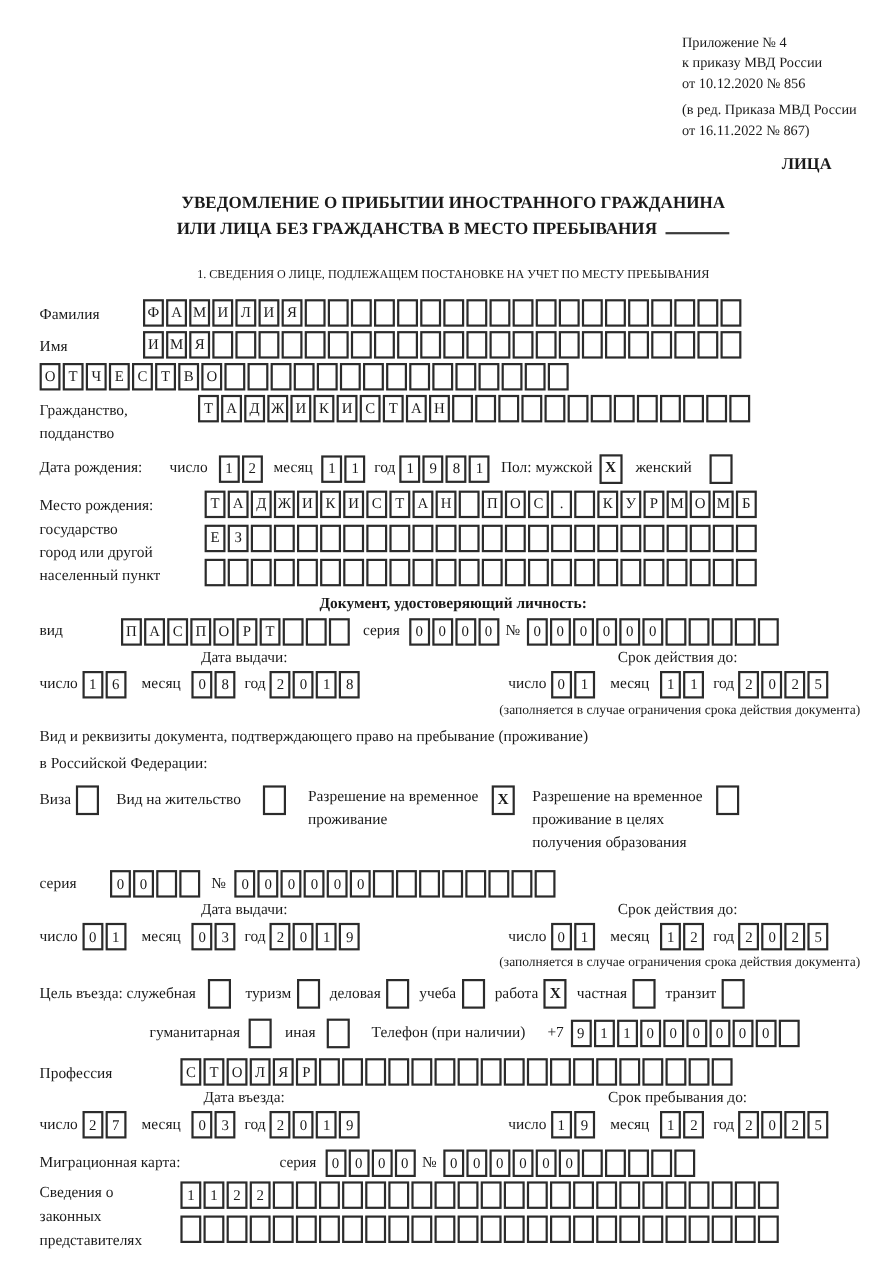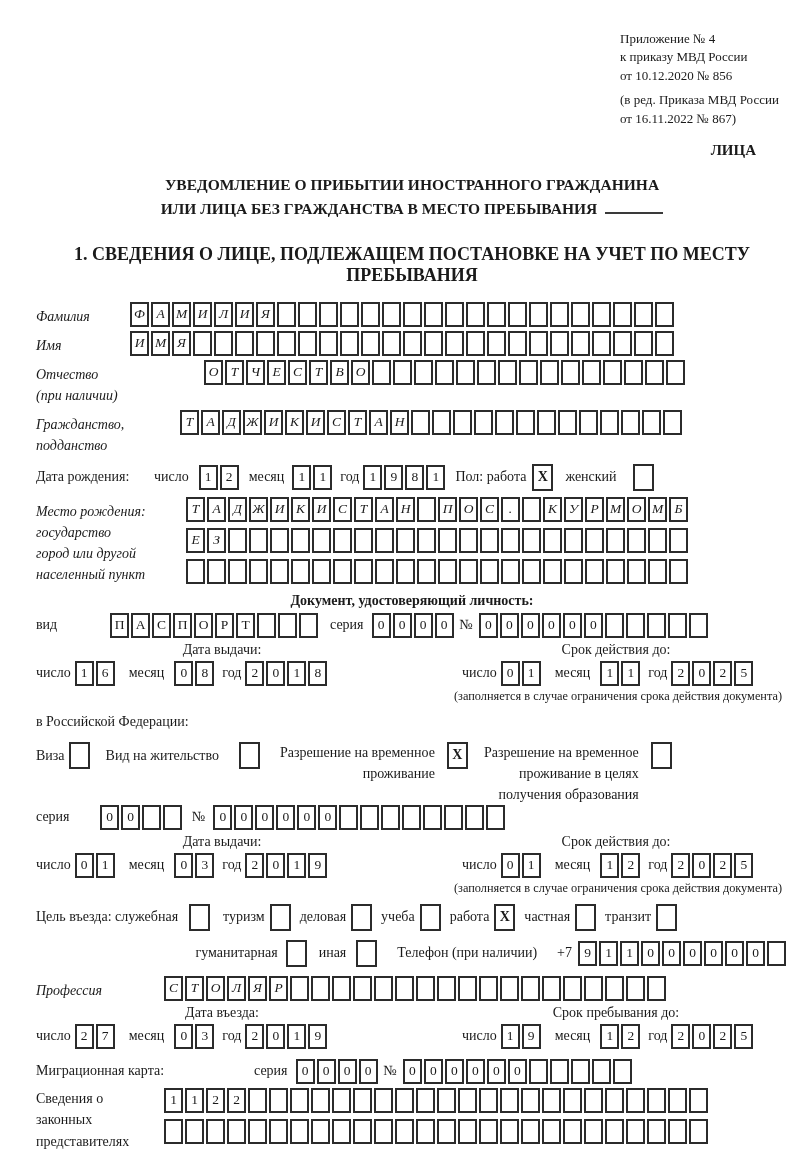--- a/index.html
+++ b/index.html
@@ -13,24 +13,24 @@
 
   
   .appendix { margin-left:584px; font-size:13px; line-height:1.42; }
   .appendix .grp2 { margin-top:6px; }
 
   .forma { text-align:right; padding-right:32px; font-weight:bold; font-size:15px; margin-top:14px; }
 
   .title { text-align:center; font-weight:bold; font-size:15.5px; line-height:1.5; margin-top:14px; }
   .title-underline { display:inline-block; width:58px; height:13px; border-bottom:2px solid #3a3a3a; margin-left:8px; }
 
-  .sec-title { text-align:center; font-weight:bold; font-size:18px; margin-top:24px; margin-bottom:16px; }
+  .sec-title { text-align:center; font-weight:normal; font-size:11px; margin-top:24px; margin-bottom:16px; }
 
   
-  .frow { display:flex; align-items:flex-start; margin-bottom:4px;font-style:italic; }
+  .frow { display:flex; align-items:flex-start; margin-bottom:4px; }
   .flabel { font-size:14px; line-height:1.5; padding-top:4px; flex:0 0 auto; }
   .cells { display:flex; flex-wrap:nowrap; }
   .cell {
     flex:0 0 auto; width:19px; height:25px; border:2px solid #2b2b2b;
     margin-right:2px; display:inline-flex; align-items:center; justify-content:center;
     font-size:13.5px;
   }
   .checkbox {
     display:inline-flex; width:21px; height:27px; border:2px solid #2b2b2b;
     align-items:center; justify-content:center; font-size:14px; font-weight:bold;
@@ -51,30 +51,30 @@
   .dates { display:flex; margin-top:1px;gap:36px; }
   .dcol-left { width:372px; flex:0 0 auto; }
   .dcol-right { flex:1; }
   .dtitle { text-align:center; font-size:14px; margin-bottom:3px; }
   .dcells { display:flex; align-items:center; }
   .dnote { font-size:12.3px; text-align:right; padding-right:6px; margin-top:3px; margin-bottom:6px; }
 
   .plain-line { font-size:14px; line-height:1.7; }
 
   
-  .permit-row { display:flex; align-items:flex-start; margin-top:8px; }
+  .permit-row { display:flex; align-items:flex-start; margin-top:8px; margin-bottom:14px; }
   .permit-opt { display:flex; align-items:flex-start; }
-  .permit-multiline { text-align:right; font-size:14px; line-height:1.5; }
+  .permit-multiline { text-align:left; font-size:14px; line-height:1.5; }
 
   
   .purpose-row { display:flex; align-items:center; margin-top:8px; }
   .purpose-row .inline-label { margin-right:5px;text-align:right; }
   .purpose-row .checkbox { margin-right:9px; }
 
-  .phone-row { display:flex; align-items:center; margin-top:9px;justify-content:flex-end; }
+  .phone-row { display:flex; align-items:center; margin-top:9px; }
 
   
   .reps { display:flex; align-items:flex-start; margin-top:4px; }
   .reps-labels { width:128px; flex:0 0 auto; font-size:14px; line-height:1.55; }
   .reps-cells .cells { margin-bottom:6px; }
 </style>
 </head>
 <body>
 
 <div class="page">
@@ -154,24 +154,20 @@
         <span class="cell"></span>
         <span class="cell"></span>
         <span class="cell"></span>
         <span class="cell"></span>
         <span class="cell"></span>
         <span class="cell"></span>
       </span>
   </div>
 
   <div class="frow">
-    <span class="flabel" style="width:168px">
-      <span>Отчество</span><br>
-      <span>(при наличии)</span>
-    </span>
     <span class="cells">
         <span class="cell">О</span>
         <span class="cell">Т</span>
         <span class="cell">Ч</span>
         <span class="cell">Е</span>
         <span class="cell">С</span>
         <span class="cell">Т</span>
         <span class="cell">В</span>
         <span class="cell">О</span>
         <span class="cell"></span>
@@ -237,21 +233,21 @@
         <span class="cell">1</span>
         <span class="cell">1</span>
       </span>
     <span class="mini-label gap6">год</span>
     <span class="cells gap4">
         <span class="cell">1</span>
         <span class="cell">9</span>
         <span class="cell">8</span>
         <span class="cell">1</span>
       </span>
-    <span class="mini-label gap8">Пол: работа</span>
+    <span class="mini-label gap8">Пол: мужской</span>
     <span class="checkbox gap6">X</span>
     <span class="mini-label gap12">женский</span>
     <span class="checkbox gap16"></span>
   </div>
 
   <div class="frow" style="margin-top:6px">
     <span class="flabel" style="width:150px">
       <span>Место рождения:</span><br>
       <span>государство</span><br>
       <span>город или другой</span><br>
@@ -418,20 +414,21 @@
             <span class="cell">2</span>
             <span class="cell">0</span>
             <span class="cell">2</span>
             <span class="cell">5</span>
           </span>
       </div>
     </div>
   </div>
   <div class="dnote">(заполняется в случае ограничения срока действия документа)</div>
 
+  <div class="plain-line">Вид и реквизиты документа, подтверждающего право на пребывание (проживание)</div>
   <div class="plain-line">в Российской Федерации:</div>
 
   <div class="permit-row">
     <div class="permit-opt">
       <span class="inline-label" style="padding-top:5px">Виза</span>
       <span class="checkbox gap4"></span>
     </div>
     <div class="permit-opt gap16">
       <span class="inline-label" style="padding-top:5px">Вид на жительство</span>
       <span class="checkbox gap20"></span>

